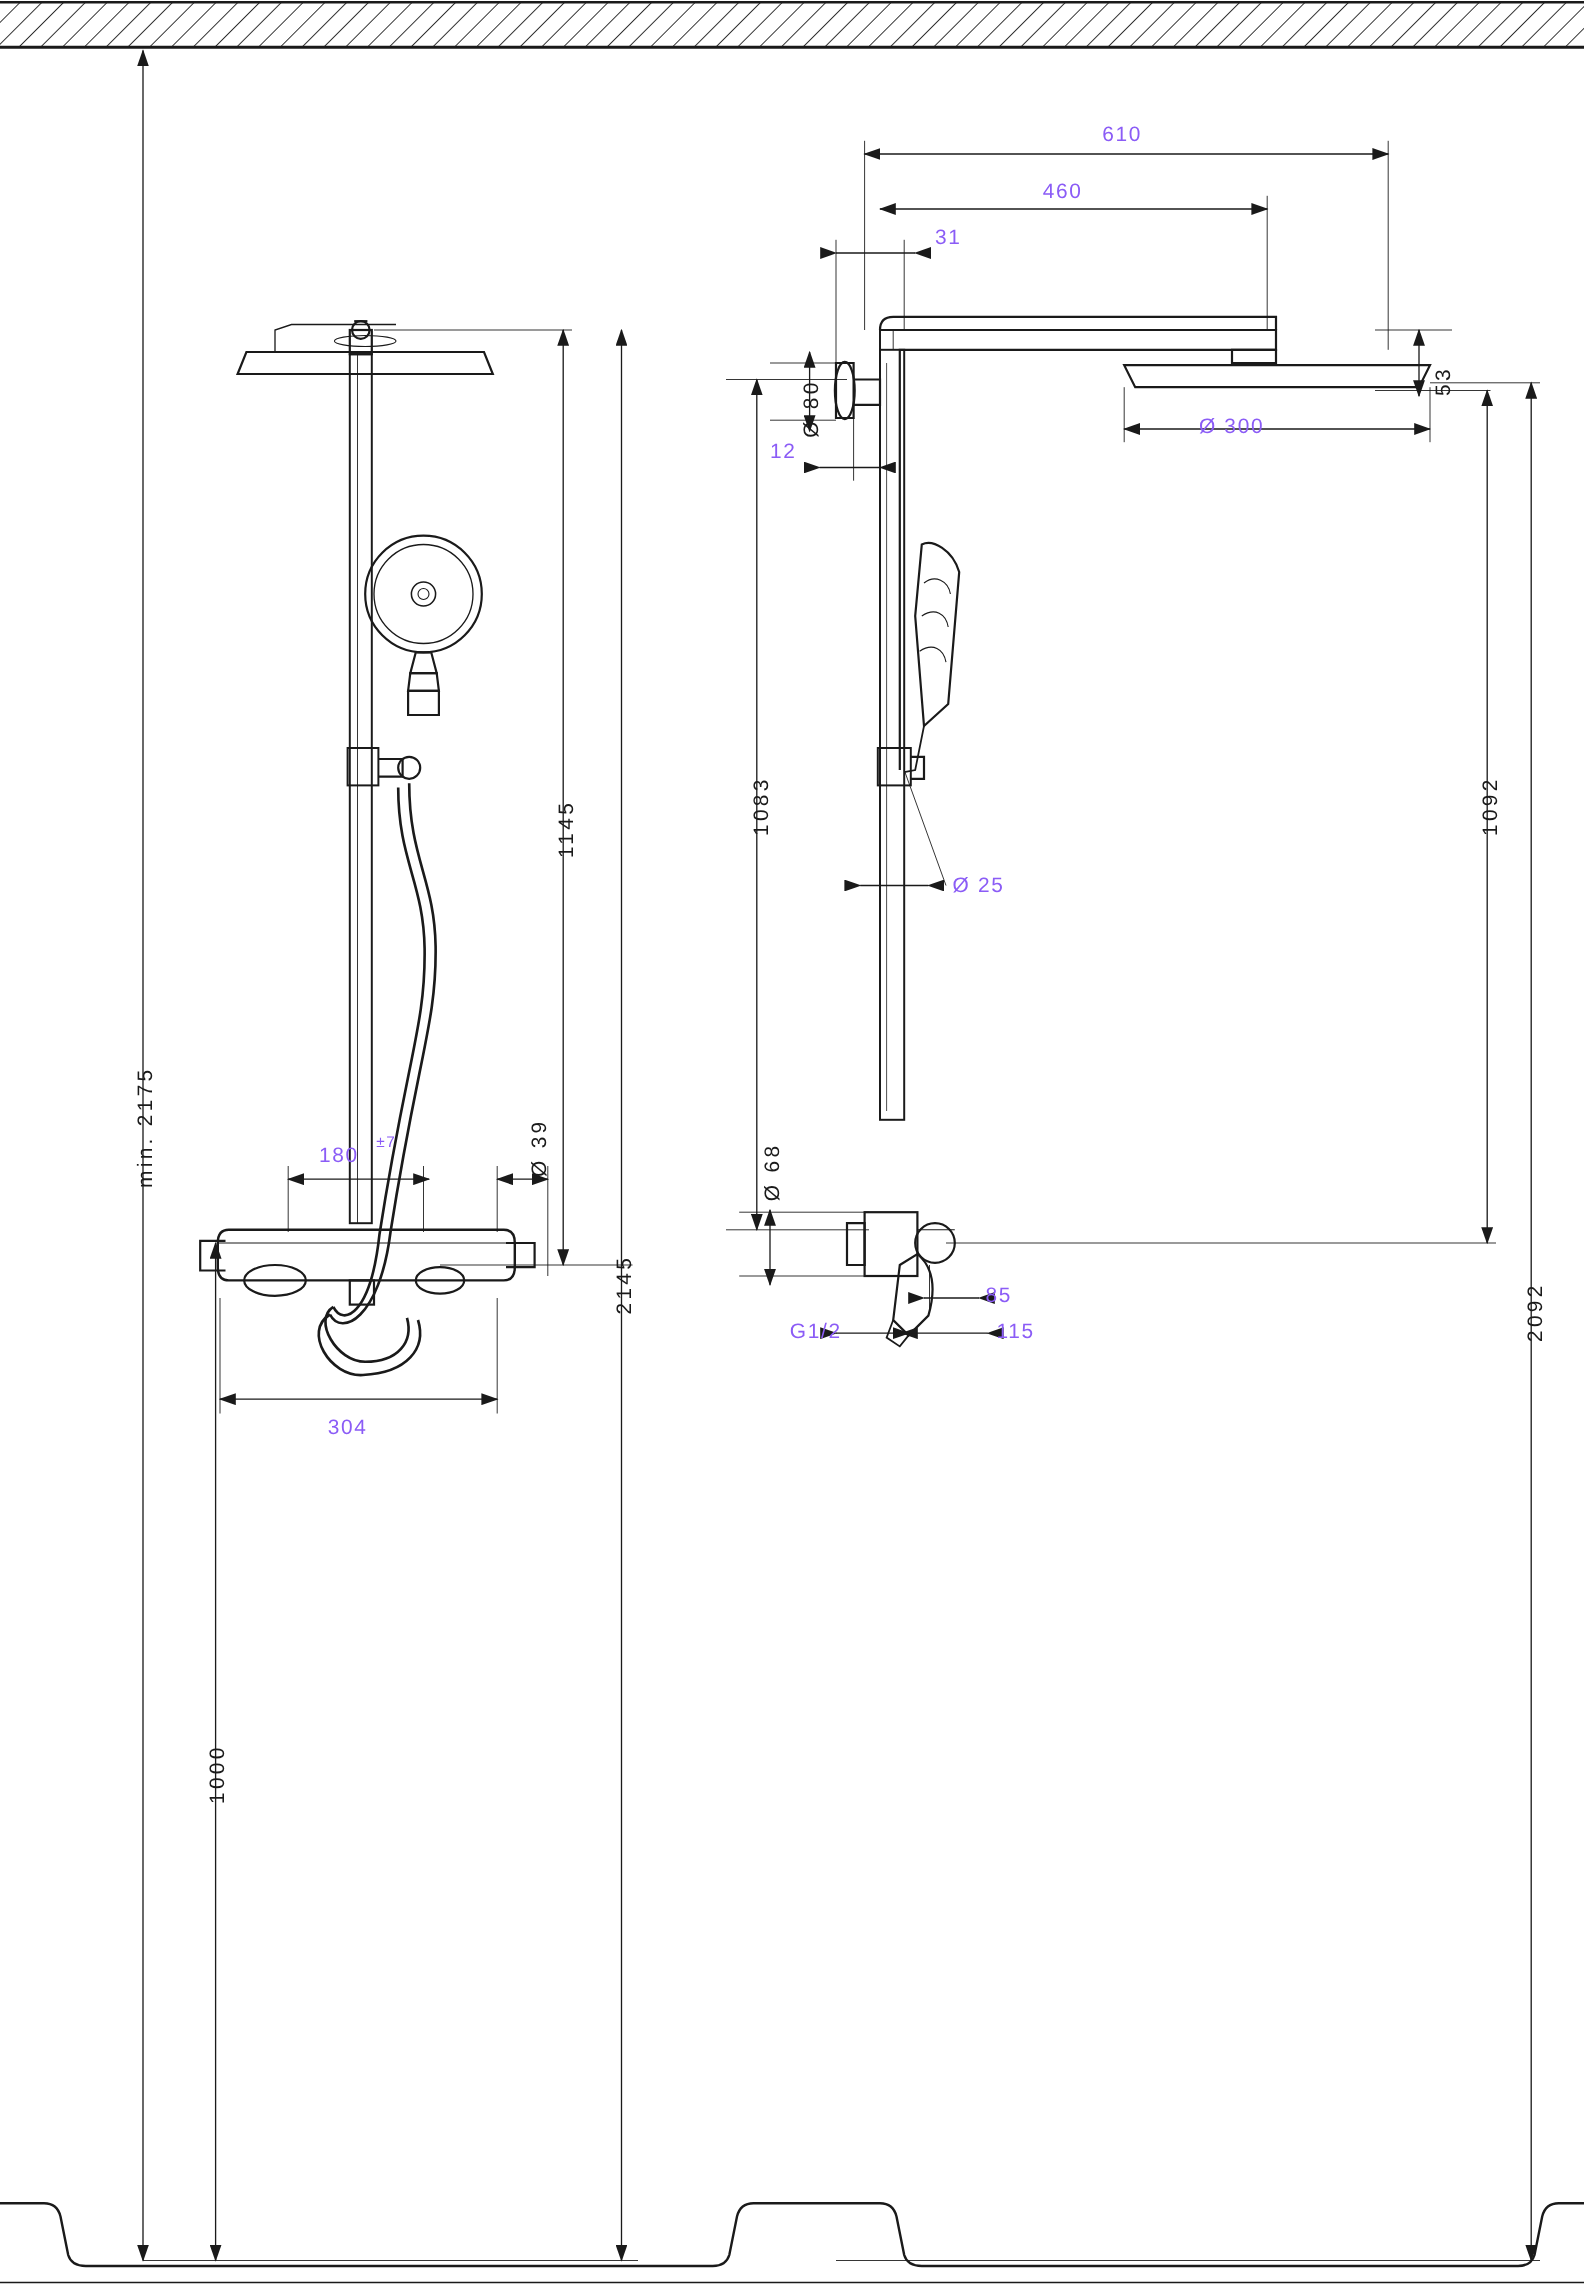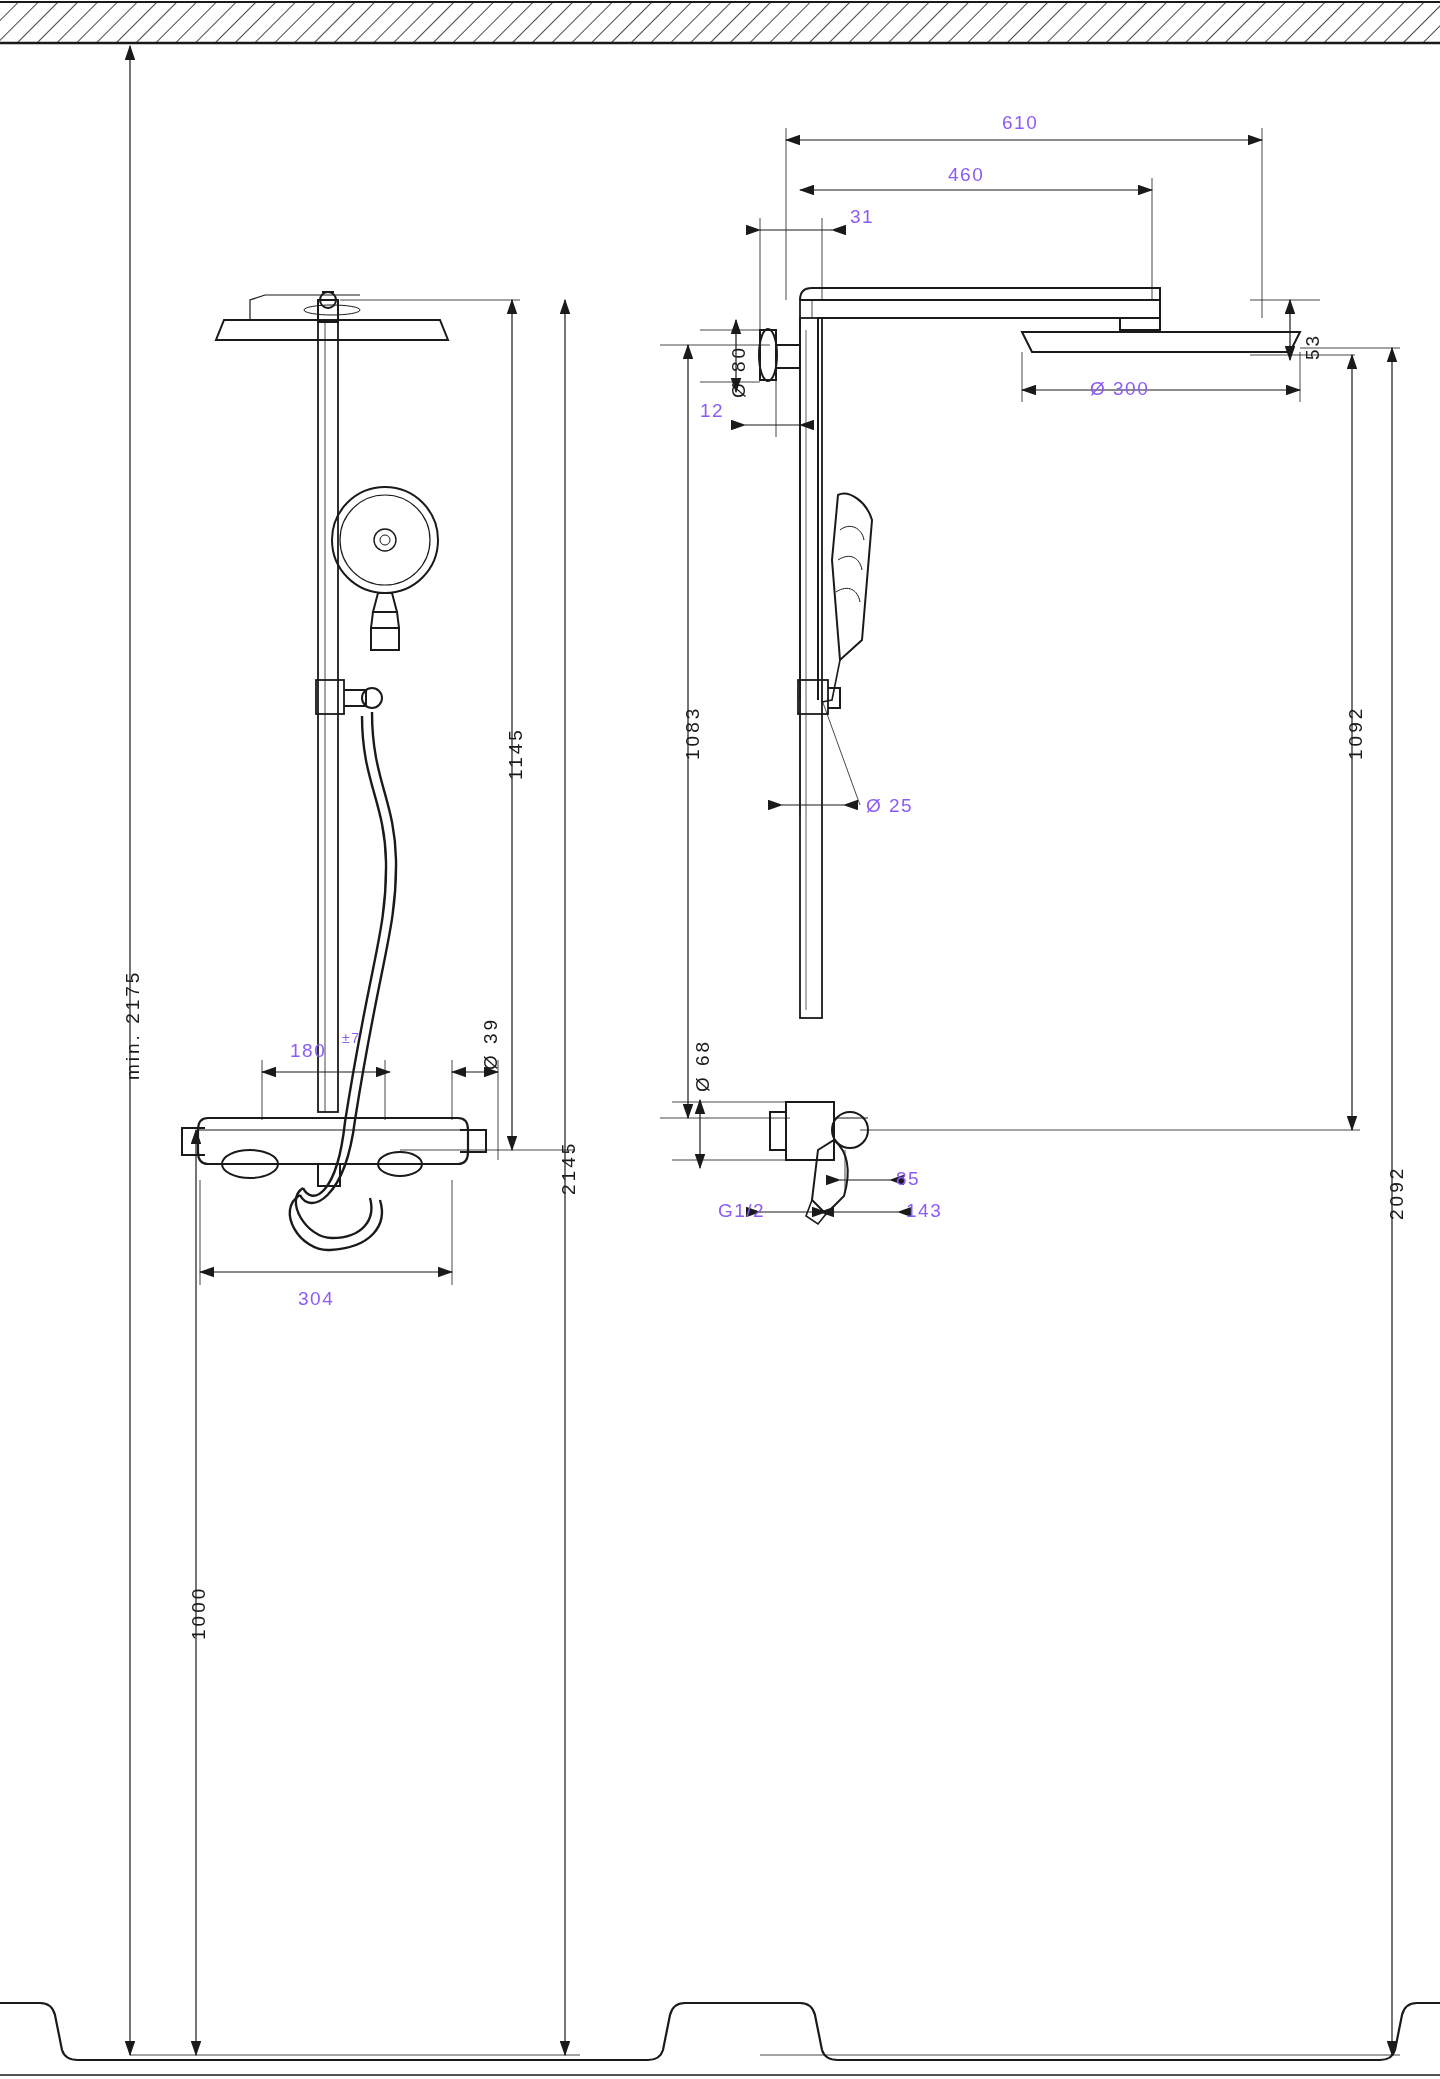--- a/index.html
+++ b/index.html
@@ -216,17 +216,17 @@
   <div class="lbl" style="left:850px;top:206px;">31</div>
   <div class="vlbl" style="left:728px;top:398px;">Ø 80</div>
   <div class="lbl" style="left:700px;top:400px;">12</div>
   <div class="vlbl" style="left:1302px;top:360px;">53</div>
   <div class="lbl" style="left:1090px;top:378px;">Ø 300</div>
   <div class="vlbl" style="left:682px;top:760px;">1083</div>
   <div class="lbl" style="left:866px;top:795px;">Ø 25</div>
   <div class="vlbl" style="left:692px;top:1092px;">Ø 68</div>
   <div class="lbl" style="left:718px;top:1200px;">G1/2</div>
   <div class="lbl" style="left:896px;top:1168px;">85</div>
-  <div class="lbl" style="left:906px;top:1200px;">143</div>
+  <div class="lbl" style="left:906px;top:1200px;">115</div>
   <div class="vlbl" style="left:1345px;top:760px;">1092</div>
   <div class="vlbl" style="left:1386px;top:1220px;">2092</div>
 
 </div>
 
 </body></html>

